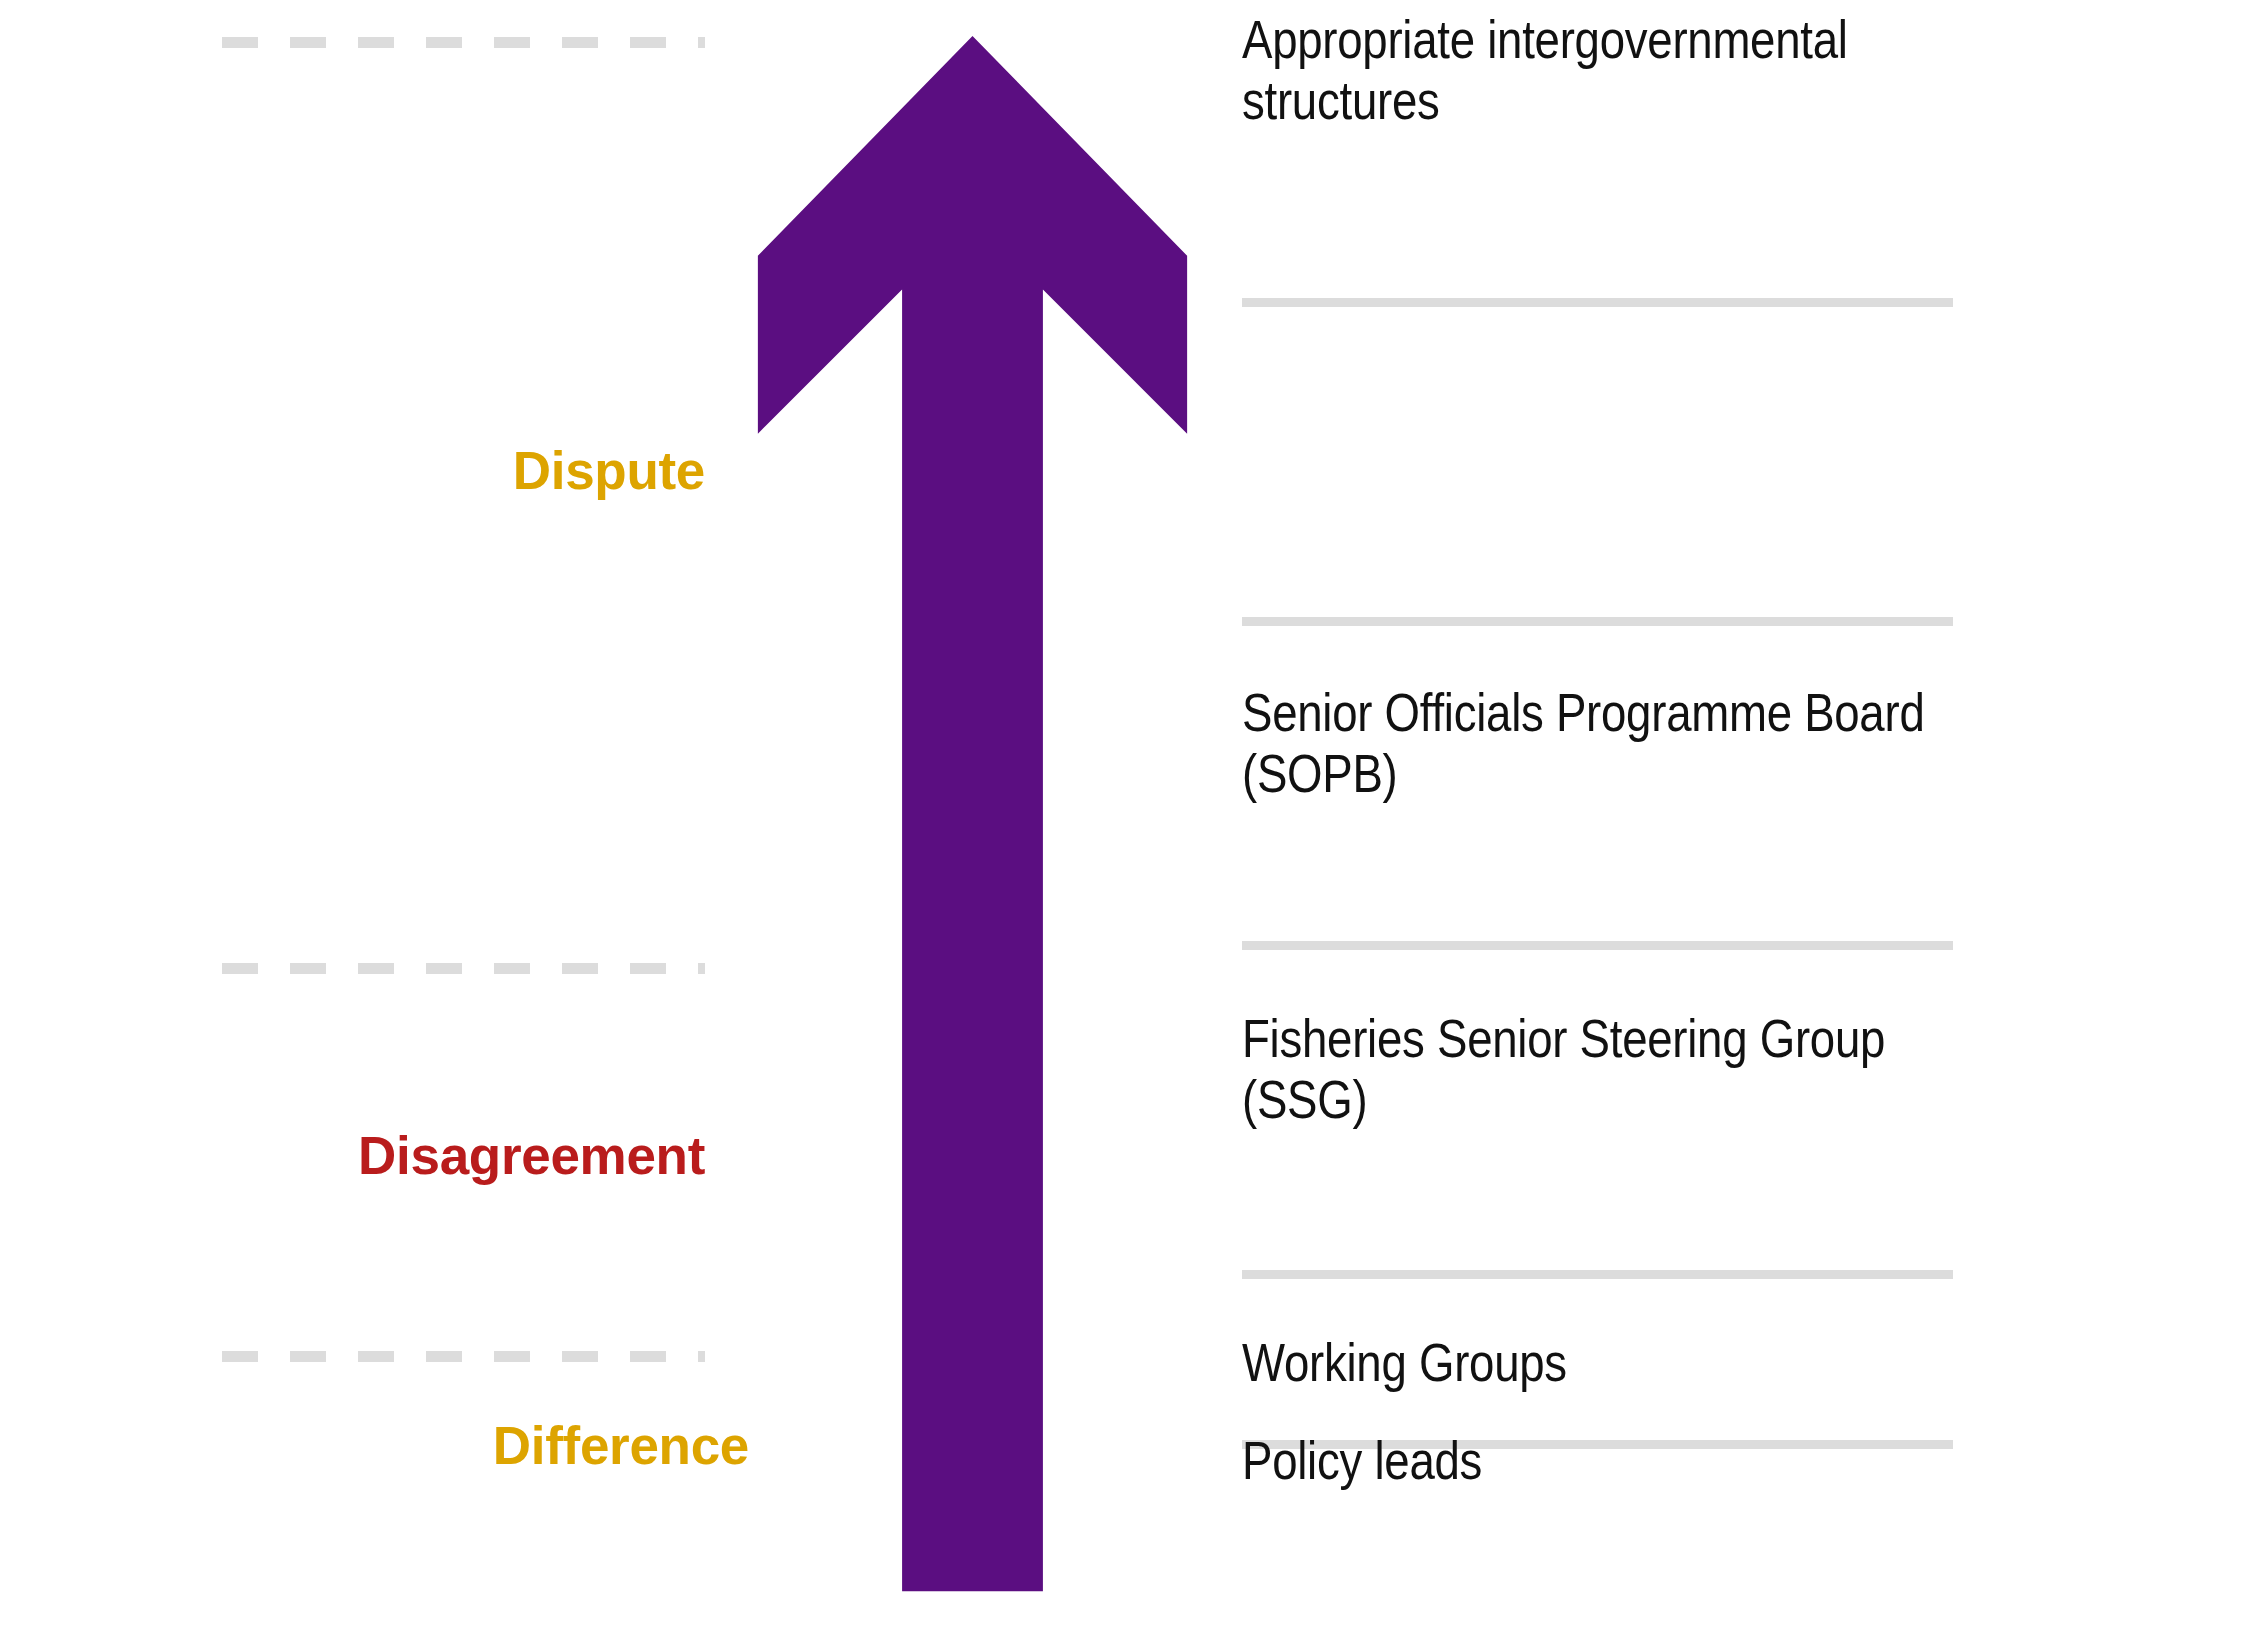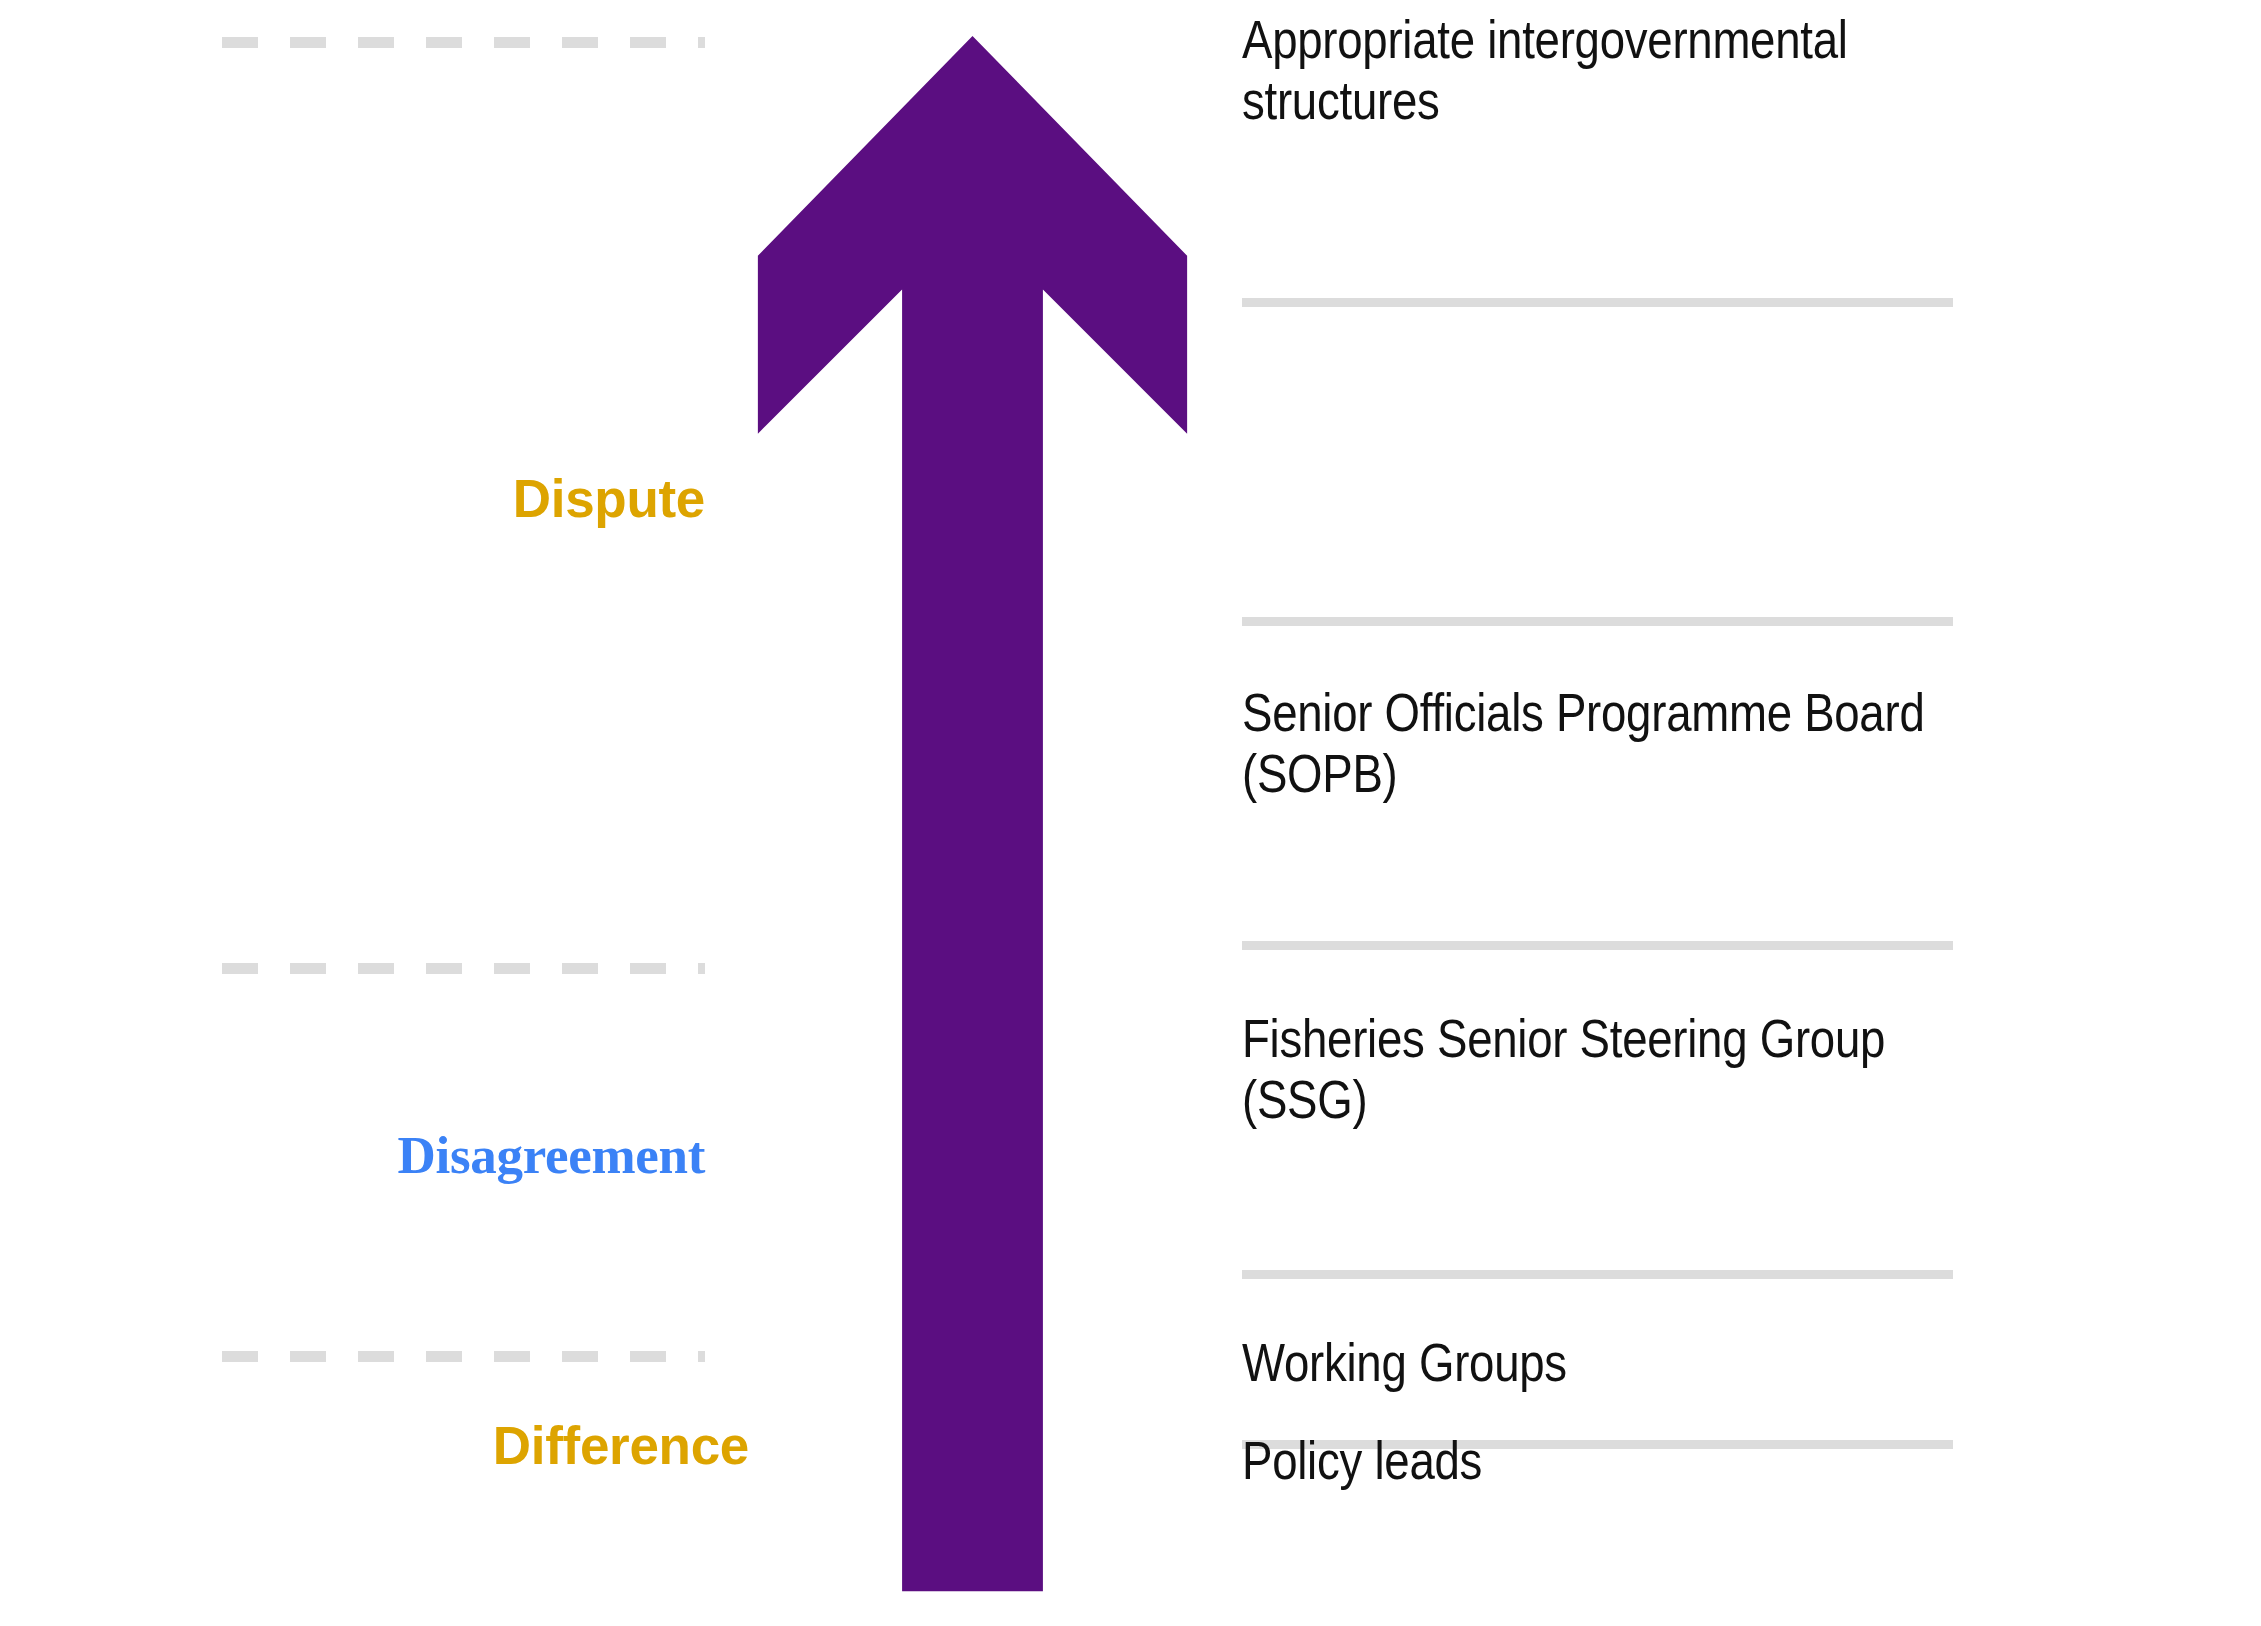--- a/index.html
+++ b/index.html
@@ -42,21 +42,21 @@
     left: 0;
     width: 705px;
     text-align: right;
     color: #dda400;
     font-weight: bold;
     font-size: 53px;
     line-height: 1.05;
     letter-spacing: -0.3px;
     white-space: nowrap;
   }
-  #label-dispute       { top: 471px; }
+  #label-dispute       { top: 443px; }
   #label-disagreement  { top: 1128px; }
   #label-difference    { top: 1418px; padding-left: 44px; }
 
   
   #arrow-svg {
     position: absolute;
     left: 746px;
     top: 25.4px;
     width: 453px;
     height: 1579px;
@@ -113,21 +113,21 @@
 
 <div id="stage" style="background: rgb(255, 255, 255);">
 
   <div class="divider" id="divider-top" style="background-image: repeating-linear-gradient(to right, rgb(220, 220, 220) 0px, rgb(220, 220, 220) 36px, rgba(255, 255, 255, 0) 36px, rgba(255, 255, 255, 0) 68px);"></div>
   <div class="divider" id="divider-middle" style="background-image: repeating-linear-gradient(to right, rgb(220, 220, 220) 0px, rgb(220, 220, 220) 36px, rgba(255, 255, 255, 0) 36px, rgba(255, 255, 255, 0) 68px);"></div>
   <div class="divider" id="divider-bottom" style="background-image: repeating-linear-gradient(to right, rgb(220, 220, 220) 0px, rgb(220, 220, 220) 36px, rgba(255, 255, 255, 0) 36px, rgba(255, 255, 255, 0) 68px);"></div>
 
   <div class="stage-label-wrap" id="label-dispute" style="color: rgb(221, 164, 0);">
     <span>Dispute</span>
   </div>
-  <div class="stage-label-wrap" id="label-disagreement" style="color: #3b82f6; font-family: Liberation Serif, serif;">
+  <div class="stage-label-wrap" id="label-disagreement" style="color: #b91c1c;">
     <span>Disagreement</span>
   </div>
   <div class="stage-label-wrap" id="label-difference" style="color: rgb(221, 164, 0);">
     <span>Difference</span>
   </div>
 
   <svg id="arrow-svg" viewBox="0 0 534 1862" preserveAspectRatio="none" aria-hidden="true">
     <polygon points="267,13 520,272 520,482 350,312 350,1847 184,1847 184,312 14,482 14,272" fill="#5B0E81"></polygon>
   </svg>
 

